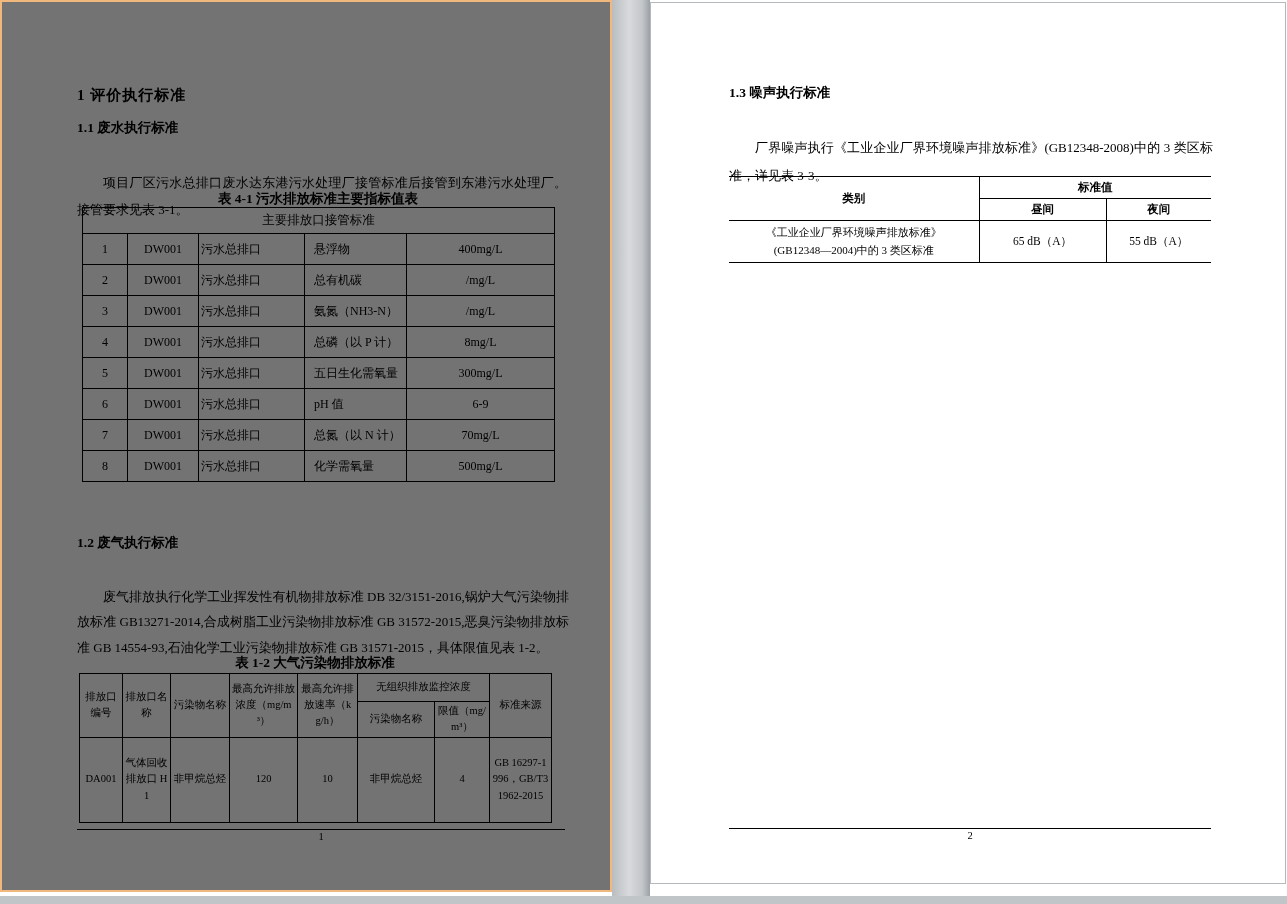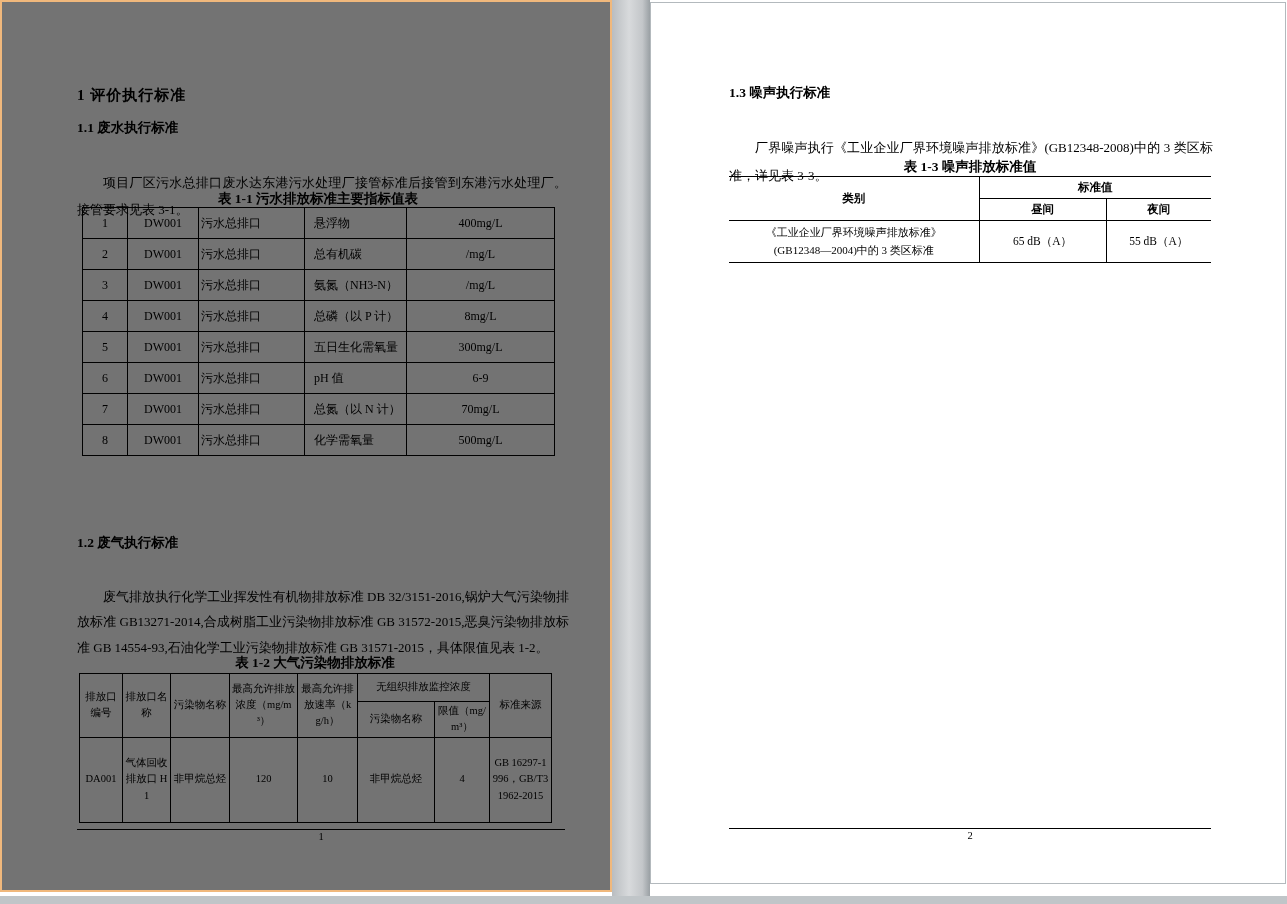--- a/index.html
+++ b/index.html
@@ -77,31 +77,34 @@
   <div class="page-gap"></div>
 
   <div class="page-left">
 
     <div class="abs h1" style="left:75px;top:84px;">1 评价执行标准</div>
 
     <div class="abs h2" style="left:75px;top:117px;">1.1 废水执行标准</div>
 
     <div class="abs body-text" style="left:75px;top:140px;width:490px;line-height:27px;">项目厂区污水总排口废水达东港污水处理厂接管标准后接管到东港污水处理厂。接管要求见表 3-1。</div>
 
-    <div class="abs caption" style="left:80px;top:188px;width:472px;">表 1-1  污水排放标准主要指标值表</div>
+    <div class="abs caption" style="left:80px;top:188px;width:472px;">表 4-1  污水排放标准主要指标值表</div>
 
     <table class="t1 abs" style="left:80px;top:205px;">
       <colgroup>
           <col style="width:45px">
           <col style="width:71px">
           <col style="width:106px">
           <col style="width:102px">
           <col style="width:148px">
         </colgroup>
       <tbody>
+          <tr>
+        <td class="hdr" colspan="5">主要排放口接管标准</td>
+      </tr>
       <tr class="r">
         <td class="c-num">1</td>
         <td class="c-code">DW001</td>
         <td class="c-outlet">污水总排口</td>
         <td class="c-pol">悬浮物</td>
         <td class="c-val">400mg/L</td>
       </tr>
       <tr class="r">
         <td class="c-num">2</td>
         <td class="c-code">DW001</td>
@@ -201,21 +204,20 @@
     <div class="abs footer-line" style="left:75px;top:827px;width:488px;"></div>
     <div class="abs pageno" style="left:75px;top:829px;width:488px;">1</div>
   </div>
 
   <div class="page-right">
 
     <div class="abs h2" style="left:78px;top:81px;">1.3 噪声执行标准</div>
 
     <div class="abs body-text" style="left:78px;top:104px;width:484px;line-height:28px;">厂界噪声执行《工业企业厂界环境噪声排放标准》(GB12348-2008)中的 3 类区标准，详见表 3-3。</div>
 
-    <div class="abs caption" style="left:78px;top:155px;width:482px;">表 1-3 噪声排放标准值</div>
 
     <table class="t3 abs" style="left:78px;top:173px;">
       <colgroup>
           <col style="width:250px">
           <col style="width:127px">
           <col style="width:105px">
         </colgroup>
       <tbody>
           <tr class="hr1">
         <td rowspan="2" class="bold no-left">类别</td>

